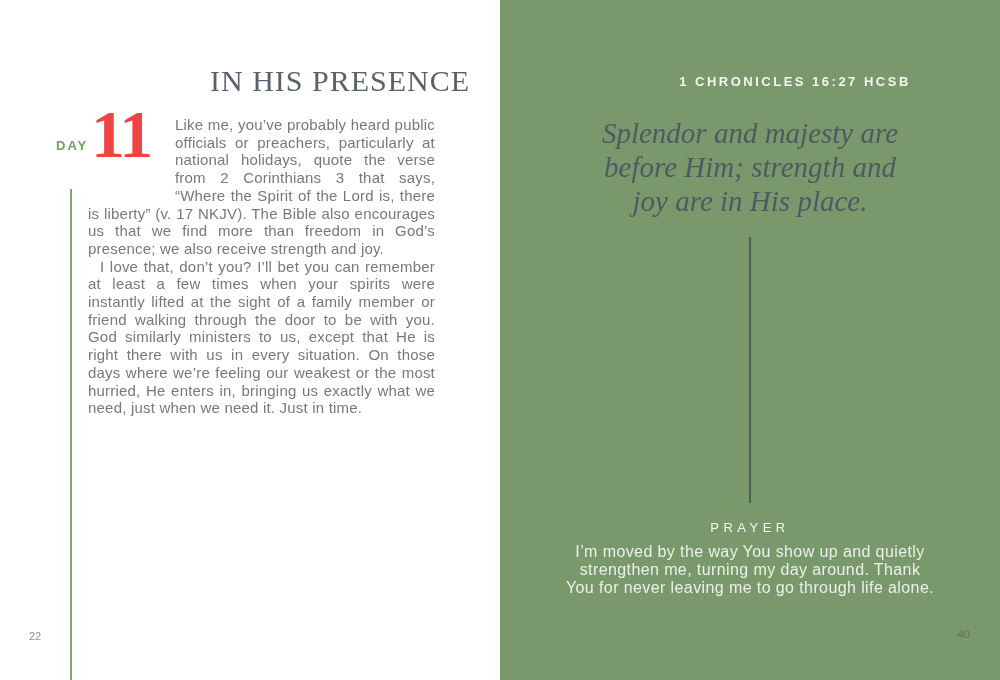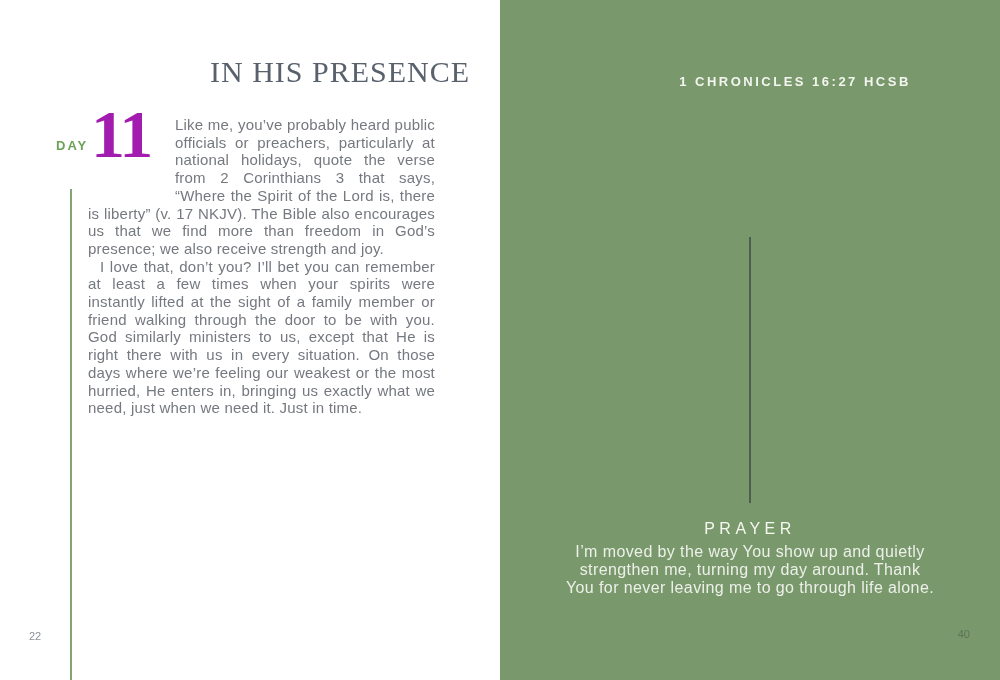--- a/index.html
+++ b/index.html
@@ -29,21 +29,21 @@
     position: absolute;
     left: 70px;
     top: 189px;
     width: 2px;
     height: 491px;
     background: #84a475;
   }
   .title {
     position: absolute;
     left: 180px;
-    top: 55px;
+    top: 64px;
     width: 320px;
     margin: 0;
     text-align: center;
     font-family: "Liberation Serif", serif;
     font-weight: 400;
     font-size: 30px;
     line-height: 34px;
     letter-spacing: 1px;
     color: #59616d;
   }
@@ -58,21 +58,21 @@
   }
   .day-number {
     position: absolute;
     left: 91px;
     top: 100px;
     font-family: "Liberation Serif", serif;
     font-weight: 700;
     font-size: 68px;
     line-height: 68px;
     letter-spacing: -2px;
-    color: #a21caf;
+    color: #ef4444;
   }
   .body-text {
     position: absolute;
     left: 88px;
     top: 116px;
     width: 347px;
     color: #75797f;
     font-size: 15px;
     line-height: 17.7px;
     letter-spacing: 0.2px;
@@ -130,21 +130,21 @@
     width: 1.5px;
     height: 266px;
     background: #4e5d50;
   }
   .prayer-heading {
     position: absolute;
     left: 0;
     top: 520px;
     width: 100%;
     text-align: center;
-    font-size: 16px;
+    font-size: 13px;
     font-weight: 500;
     letter-spacing: 4.5px;
     color: #f5f7f1;
   }
   .prayer {
     position: absolute;
     left: 0;
     top: 543px;
     width: 100%;
     text-align: center;
@@ -172,20 +172,25 @@
     <div class="body-text">
       <div class="wrap-spacer"></div>
       <p class="para">Like me, you’ve probably heard public officials or preachers, particularly at national holidays, quote the verse from 2 Corinthians 3 that says, “Where the Spirit of the Lord is, there is liberty” (v. 17 NKJV). The Bible also encourages us that we find more than freedom in God’s presence; we also receive strength and joy.</p>
       <p class="para indent">I love that, don’t you? I’ll bet you can remember at least a few times when your spirits were instantly lifted at the sight of a family member or friend walking through the door to be with you. God similarly ministers to us, except that He is right there with us in every situation. On those days where we’re feeling our weakest or the most hurried, He enters in, bringing us exactly what we need, just when we need it. Just in time.</p>
     </div>
     <div class="pagenum left-num">22</div>
   </section>
 
   <section class="page right">
     <div class="reference">1 CHRONICLES 16:27 HCSB</div>
+    <div class="verse">
+      <div>Splendor and majesty are</div>
+      <div>before Him; strength and</div>
+      <div>joy are in His place.</div>
+    </div>
     <div class="vrule"></div>
     <div class="prayer-heading">PRAYER</div>
     <div class="prayer">
       <div>I’m moved by the way You show up and quietly</div>
       <div>strengthen me, turning my day around. Thank</div>
       <div>You for never leaving me to go through life alone.</div>
     </div>
     <div class="pagenum right-num">40</div>
   </section>
 

